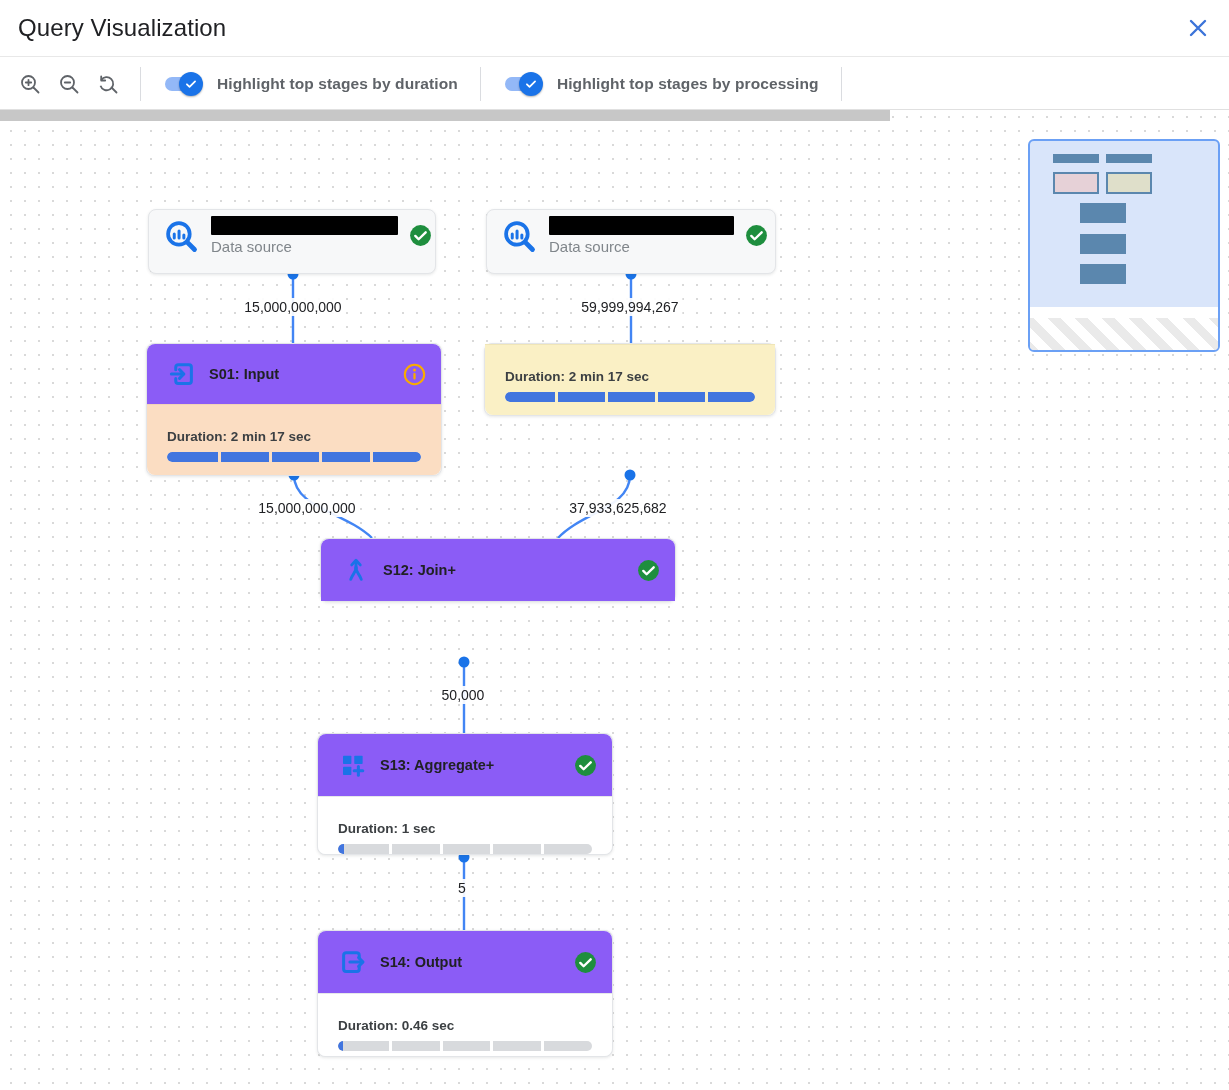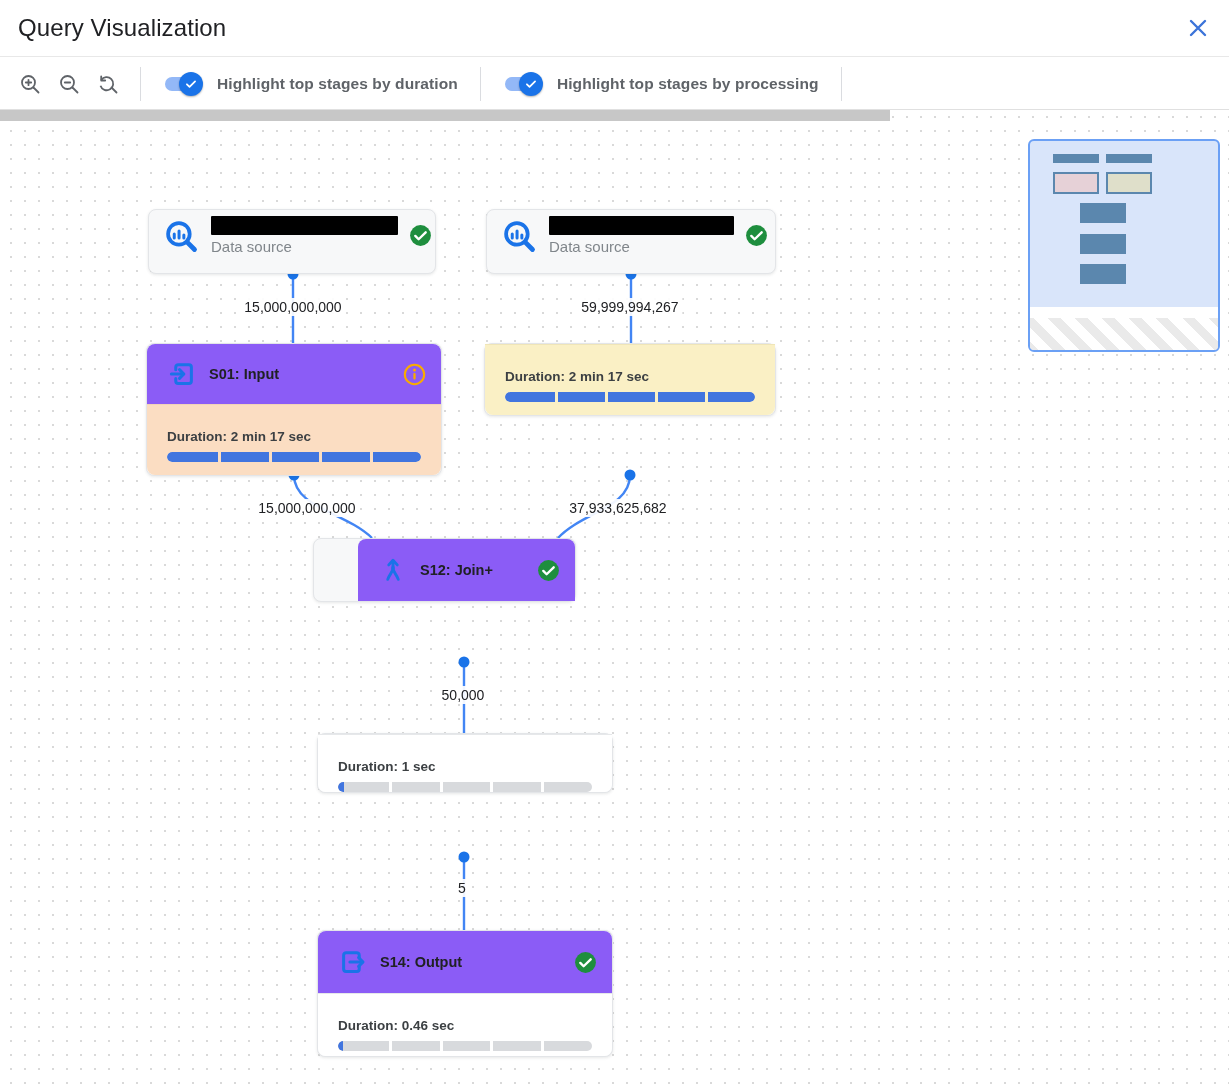--- a/index.html
+++ b/index.html
@@ -261,41 +261,63 @@
       <div class="pbar">
         <div class="fill full" style="width: 100%;"></div>
         <div class="gap gap1"></div>
           <div class="gap gap2"></div>
           <div class="gap gap3"></div>
           <div class="gap gap4"></div>
       </div>
     </div>
   </div>
 
-  <div class="node" style="left:313px; top:428px; width:263px;padding-left:44px;">
+  <div class="node" style="left:320px; top:428px; width:356px;">
     <div class="stage-head" style="height:62px;">
       <div class="stage-icon">
         <svg width="30" height="30" viewBox="0 0 24 24" fill="none" stroke="#1a73e8" stroke-width="2.3" stroke-linecap="round" stroke-linejoin="round">
           <path d="M12 10.5 V5"></path>
             <path d="M8.6 7.9 L12 4.2 L15.4 7.9"></path>
           <path d="M12 10 C12 14 9.3 15 7.8 19.5"></path>
             <path d="M12 10 C12 14 14.7 15 16.2 19.5"></path>
         </svg>
       </div>
       <div class="stage-title">S12: Join+</div>
       <div class="status">
         <svg width="25" height="25" viewBox="0 0 24 24">
             <circle cx="12" cy="12" r="10" fill="#1e8e3e"></circle>
             <path d="M7 12.4l3.2 3.2L17 9" stroke="#fff" stroke-width="2.3" fill="none" stroke-linecap="round" stroke-linejoin="round"></path>
           </svg>
       </div>
     </div>
   </div>
 
   <div class="node" style="left:317px; top:623px; width:296px;">
+    <div class="stage-head" style="height:62px;">
+      <div class="stage-icon">
+        <svg width="30" height="30" viewBox="0 0 24 24">
+          <g fill="#1a73e8">
+              <rect x="4" y="4.5" width="6.7" height="6.7" rx="0.6"></rect>
+              <rect x="13" y="4.5" width="6.7" height="6.7" rx="0.6"></rect>
+              <rect x="4" y="13.3" width="6.7" height="6.7" rx="0.6"></rect>
+            </g>
+          <g stroke="#1a73e8" stroke-width="2.4" stroke-linecap="round">
+              <path d="M16.3 13.2 v6.9"></path>
+              <path d="M12.9 16.6 h6.9"></path>
+            </g>
+        </svg>
+      </div>
+      <div class="stage-title">S13: Aggregate+</div>
+      <div class="status">
+        <svg width="25" height="25" viewBox="0 0 24 24">
+            <circle cx="12" cy="12" r="10" fill="#1e8e3e"></circle>
+            <path d="M7 12.4l3.2 3.2L17 9" stroke="#fff" stroke-width="2.3" fill="none" stroke-linecap="round" stroke-linejoin="round"></path>
+          </svg>
+      </div>
+    </div>
     <div class="stage-body white" style="height:58px;">
       <div class="dur-label">Duration: 1 sec</div>
       <div class="pbar">
         <div class="fill" style="width: 2.5%;"></div>
         <div class="gap gap1"></div>
           <div class="gap gap2"></div>
           <div class="gap gap3"></div>
           <div class="gap gap4"></div>
       </div>
     </div>

